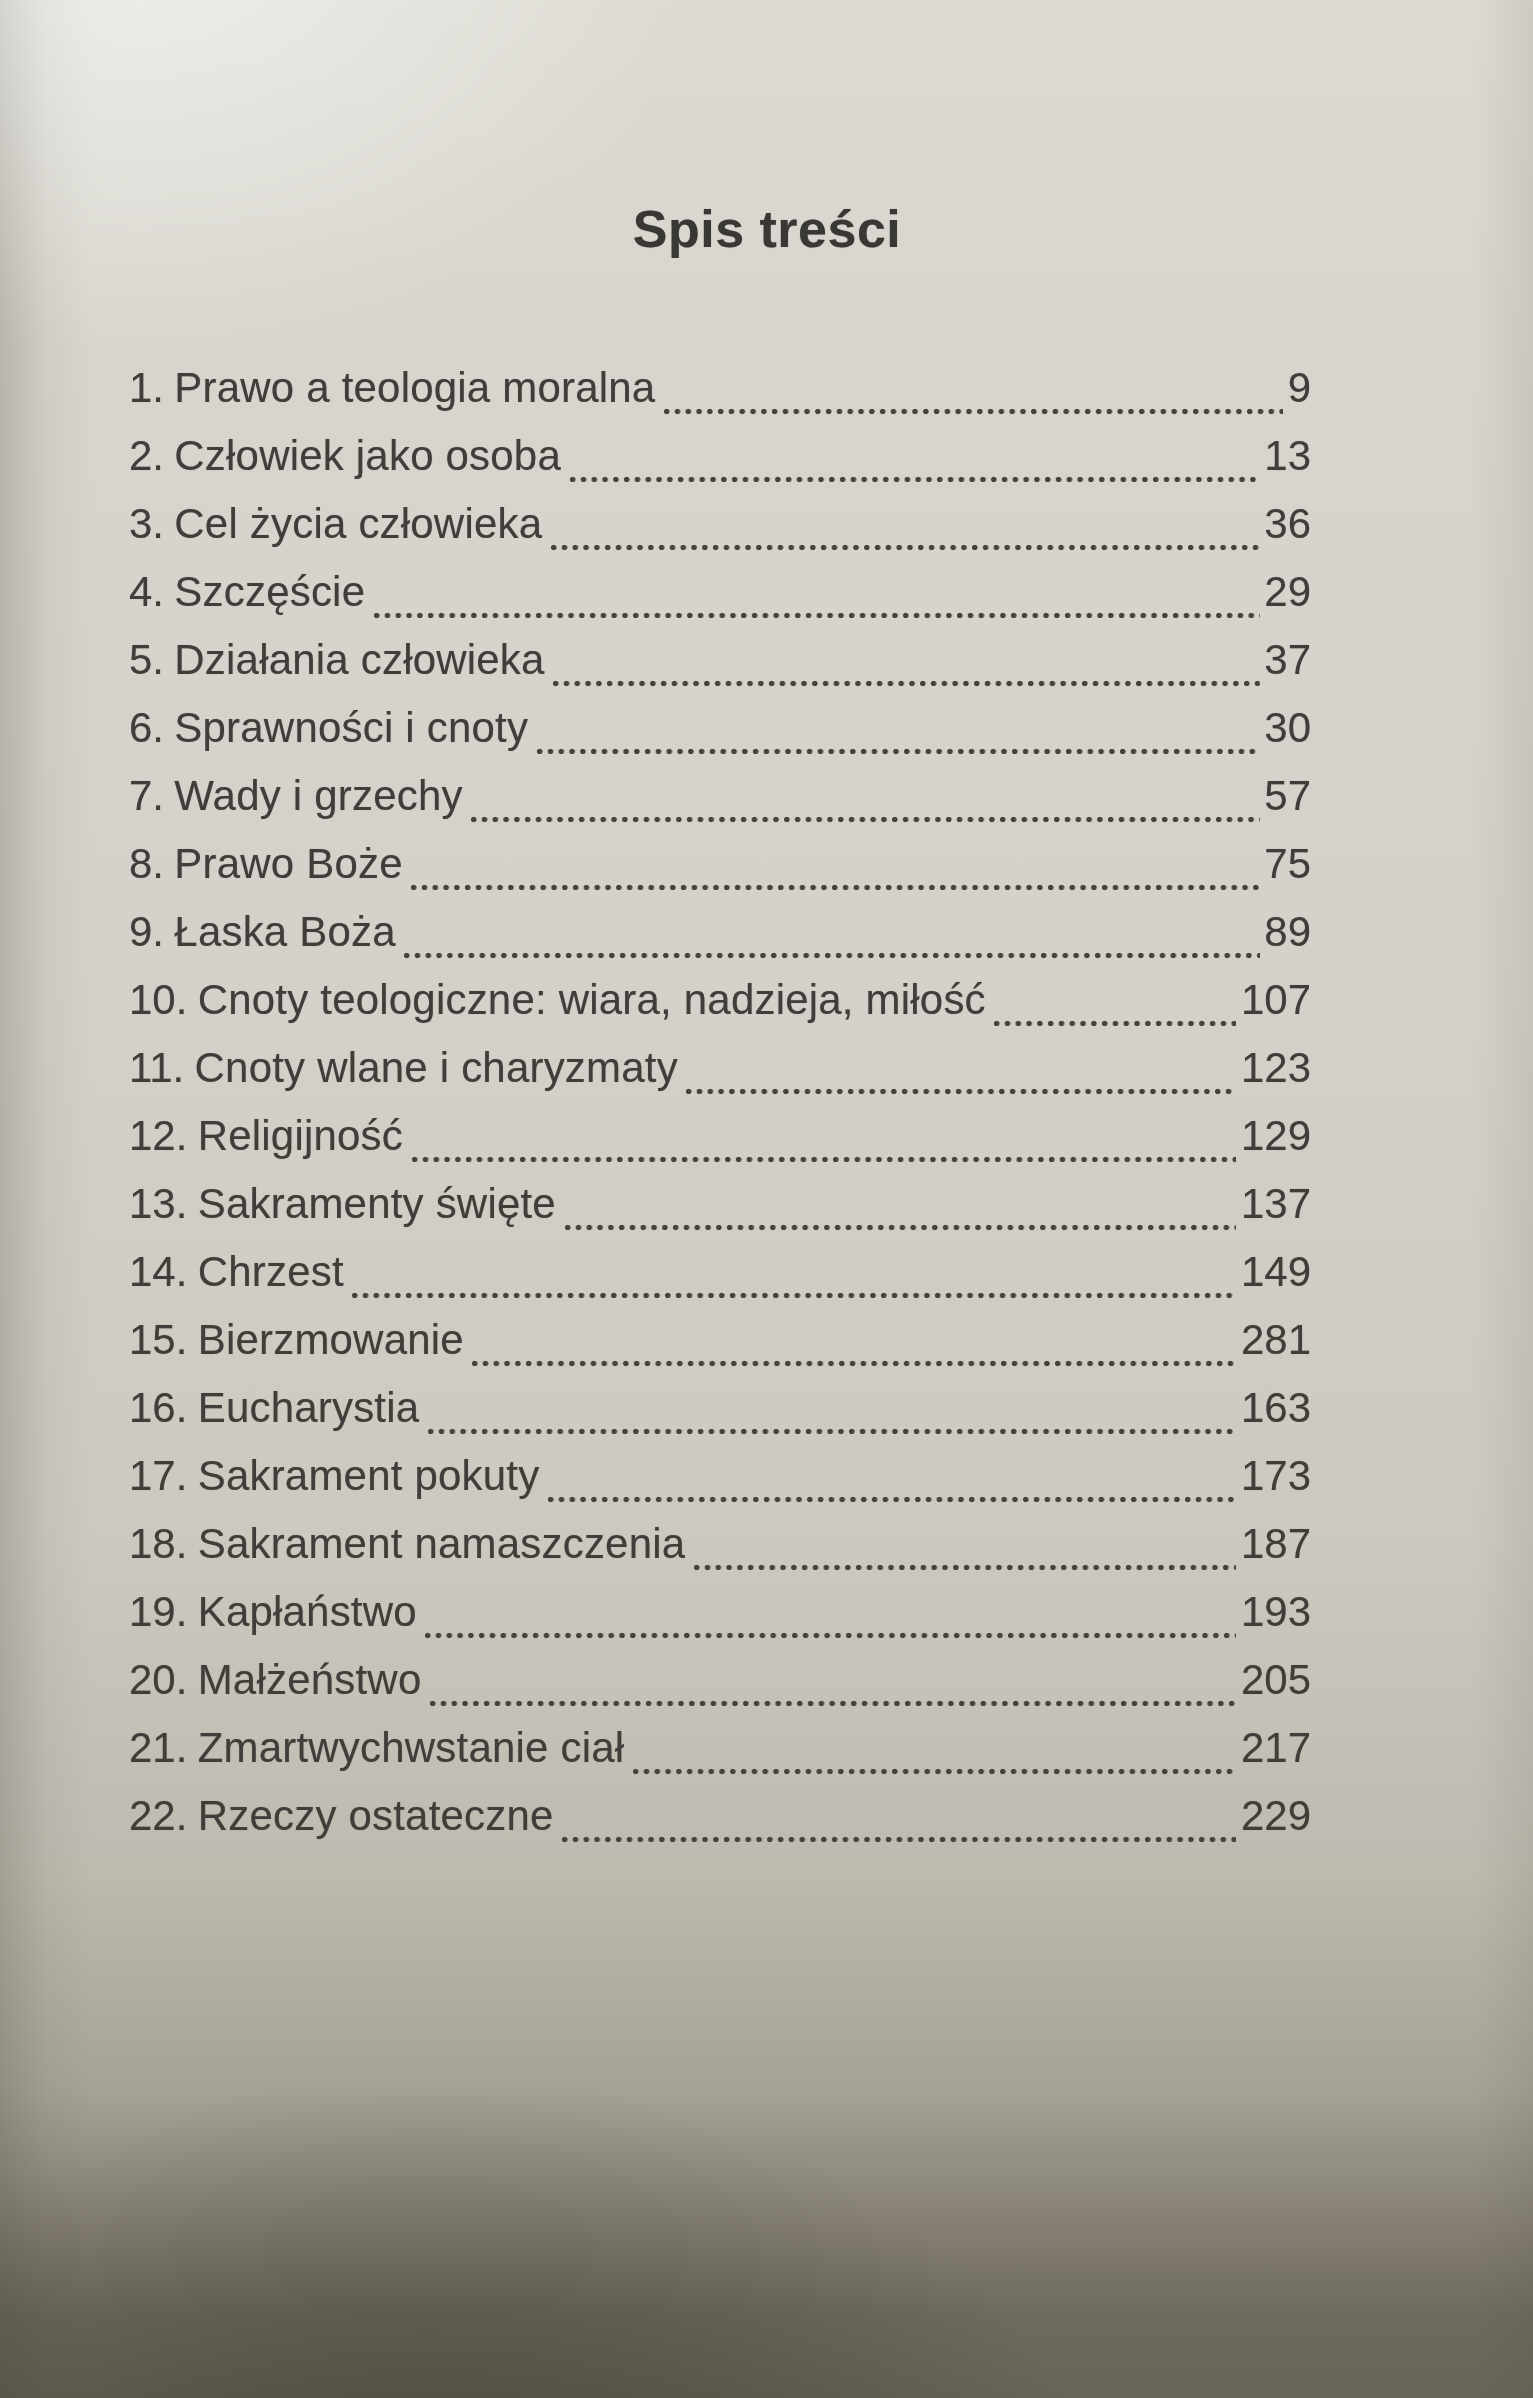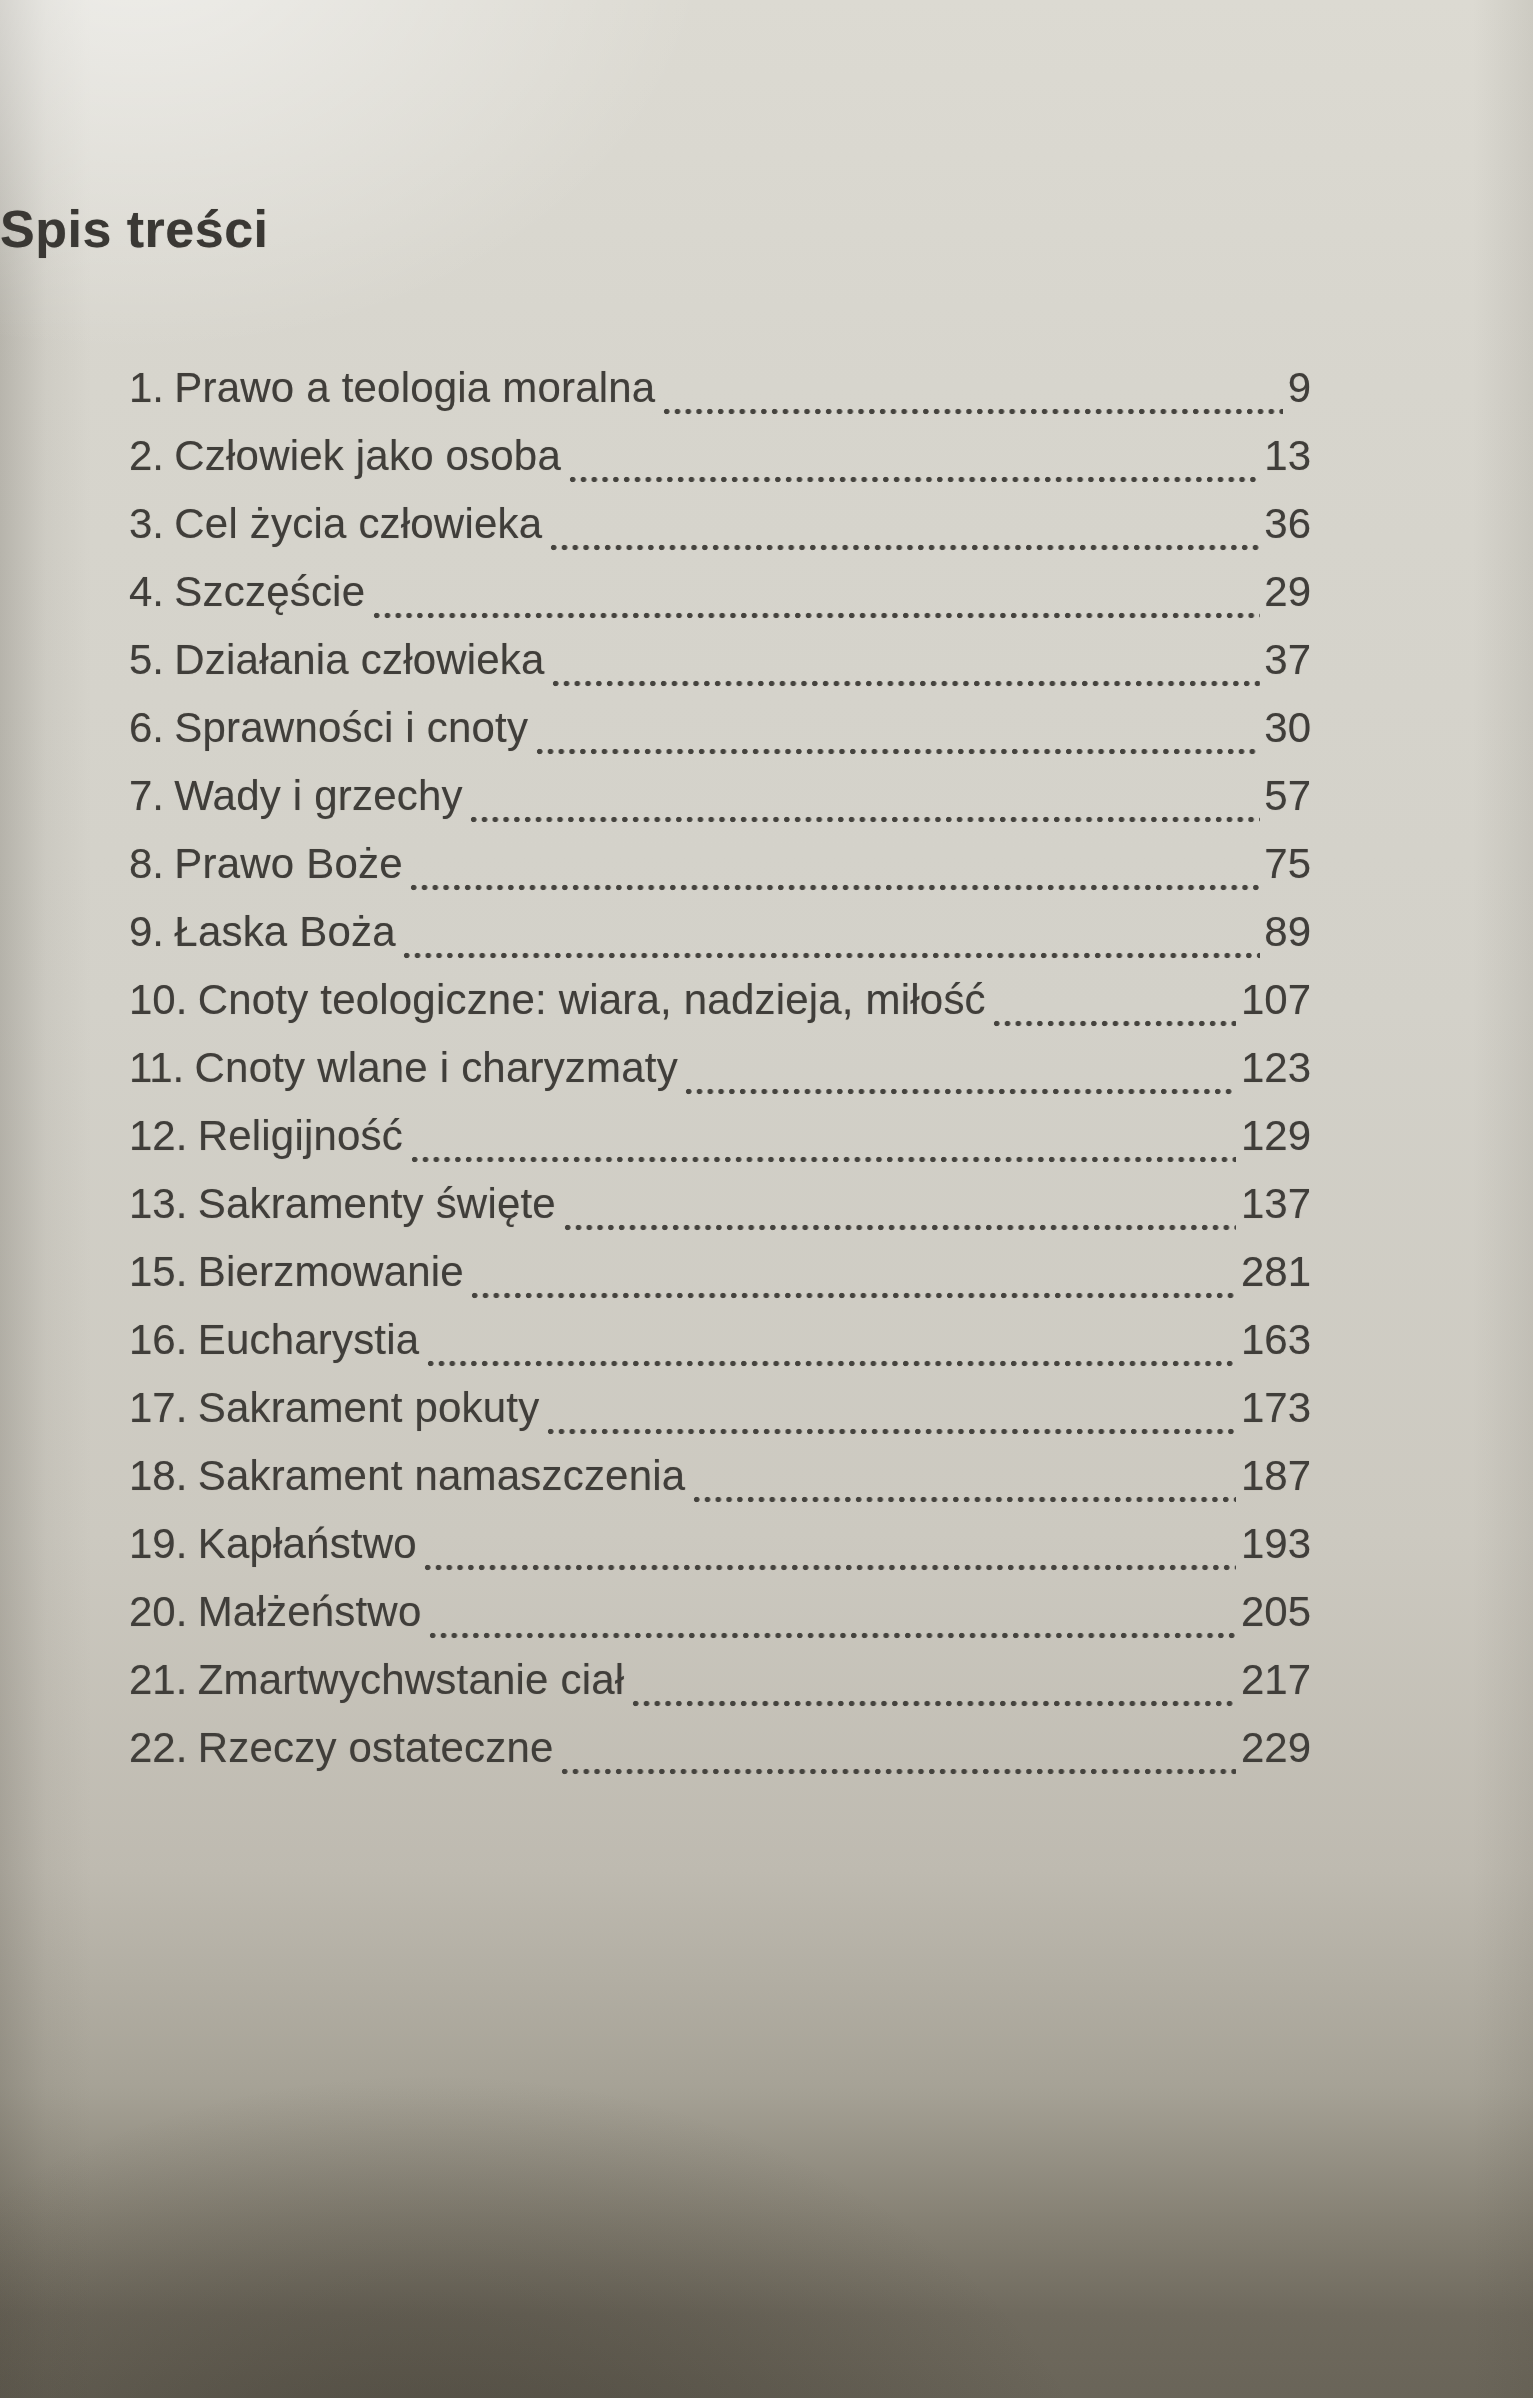--- a/index.html
+++ b/index.html
@@ -23,21 +23,21 @@
         #bebab0 78%, #a6a296 87%, #837e71 93%, #6f6a5e 96.5%, #696458 100%);
   }
   .page-content {
     position: absolute;
     left: 0;
     top: 0;
     width: 100%;
   }
   .title {
     margin-top: 199px;
-    text-align: left;
+    text-align: center;
     font-size: 52px;
     font-weight: bold;
     letter-spacing: 0.5px;
     color: #3a3834;
     text-shadow: 0 0 0.9px rgba(58,56,52,0.45);
   }
   .toc {
     margin: 105px auto 0 129px;
     width: 1182px;
   }
@@ -150,20 +150,26 @@
     <span class="dots"></span>
     <span class="pageno">129</span>
   </div>
         <div class="row">
     <span class="num">13.</span>
     <span class="entry-title">Sakramenty święte</span>
     <span class="dots"></span>
     <span class="pageno">137</span>
   </div>
         <div class="row">
+    <span class="num">14.</span>
+    <span class="entry-title">Chrzest</span>
+    <span class="dots"></span>
+    <span class="pageno">149</span>
+  </div>
+        <div class="row">
     <span class="num">15.</span>
     <span class="entry-title">Bierzmowanie</span>
     <span class="dots"></span>
     <span class="pageno">281</span>
   </div>
         <div class="row">
     <span class="num">16.</span>
     <span class="entry-title">Eucharystia</span>
     <span class="dots"></span>
     <span class="pageno">163</span>

